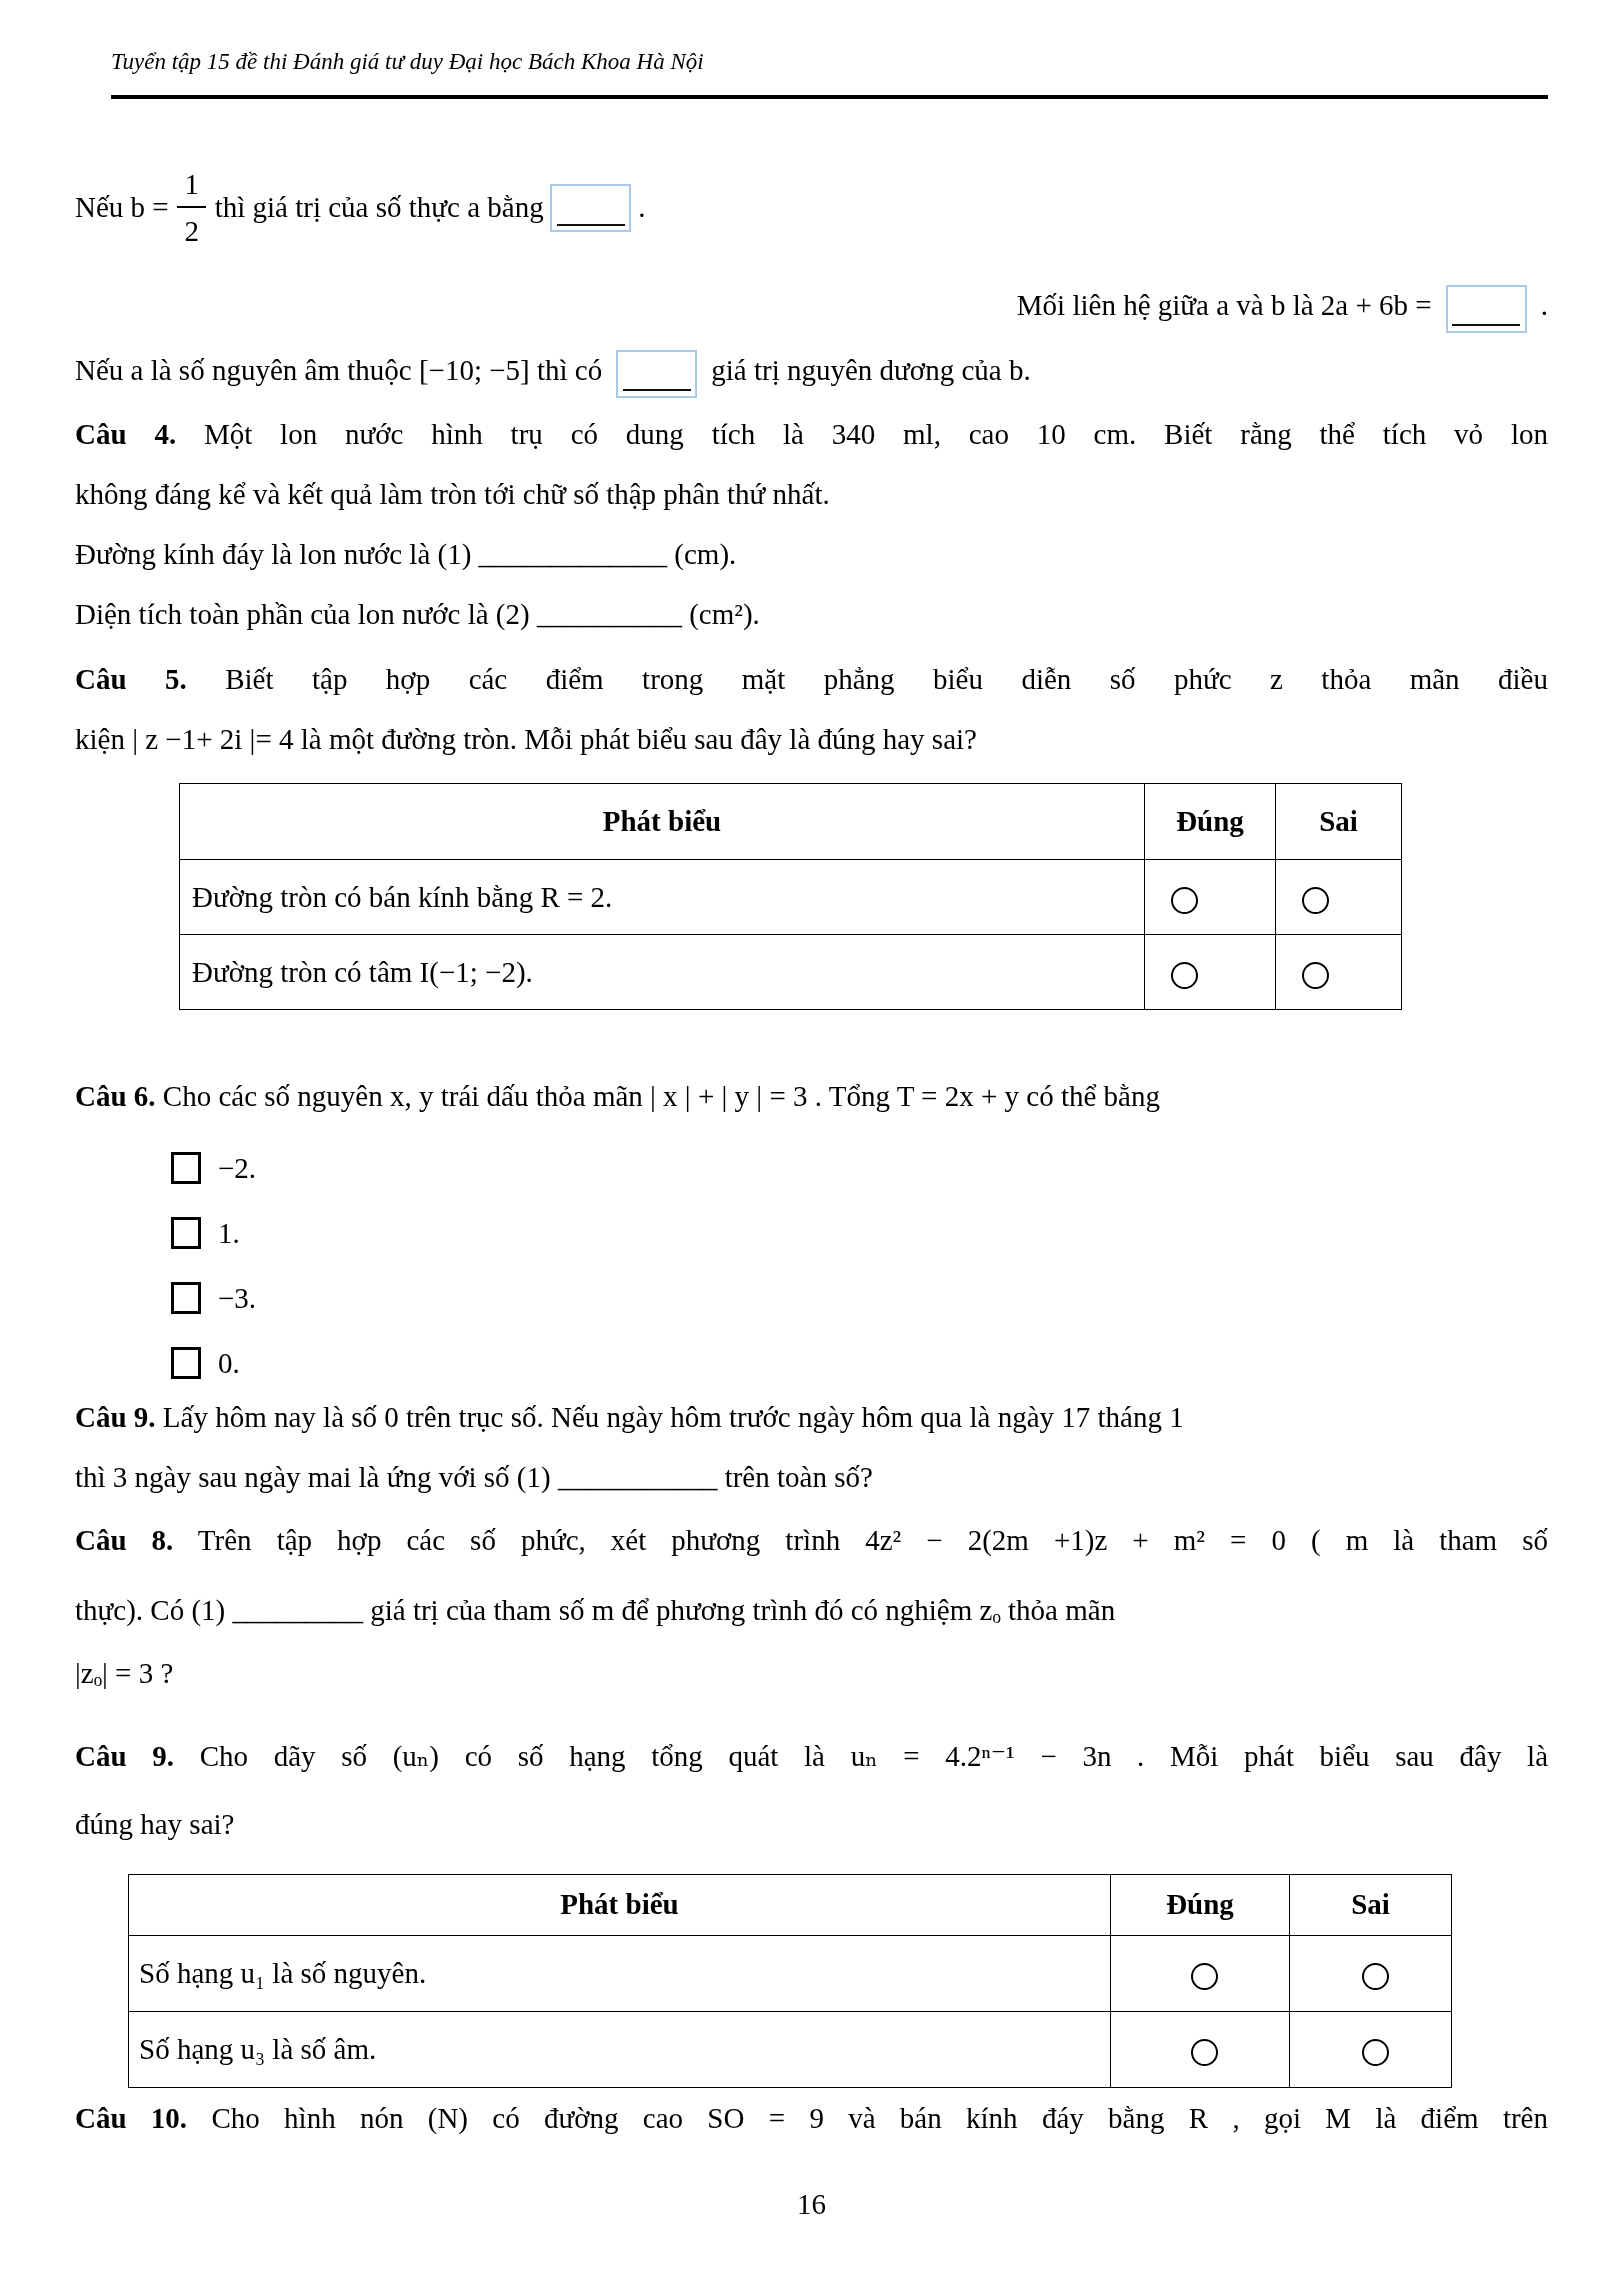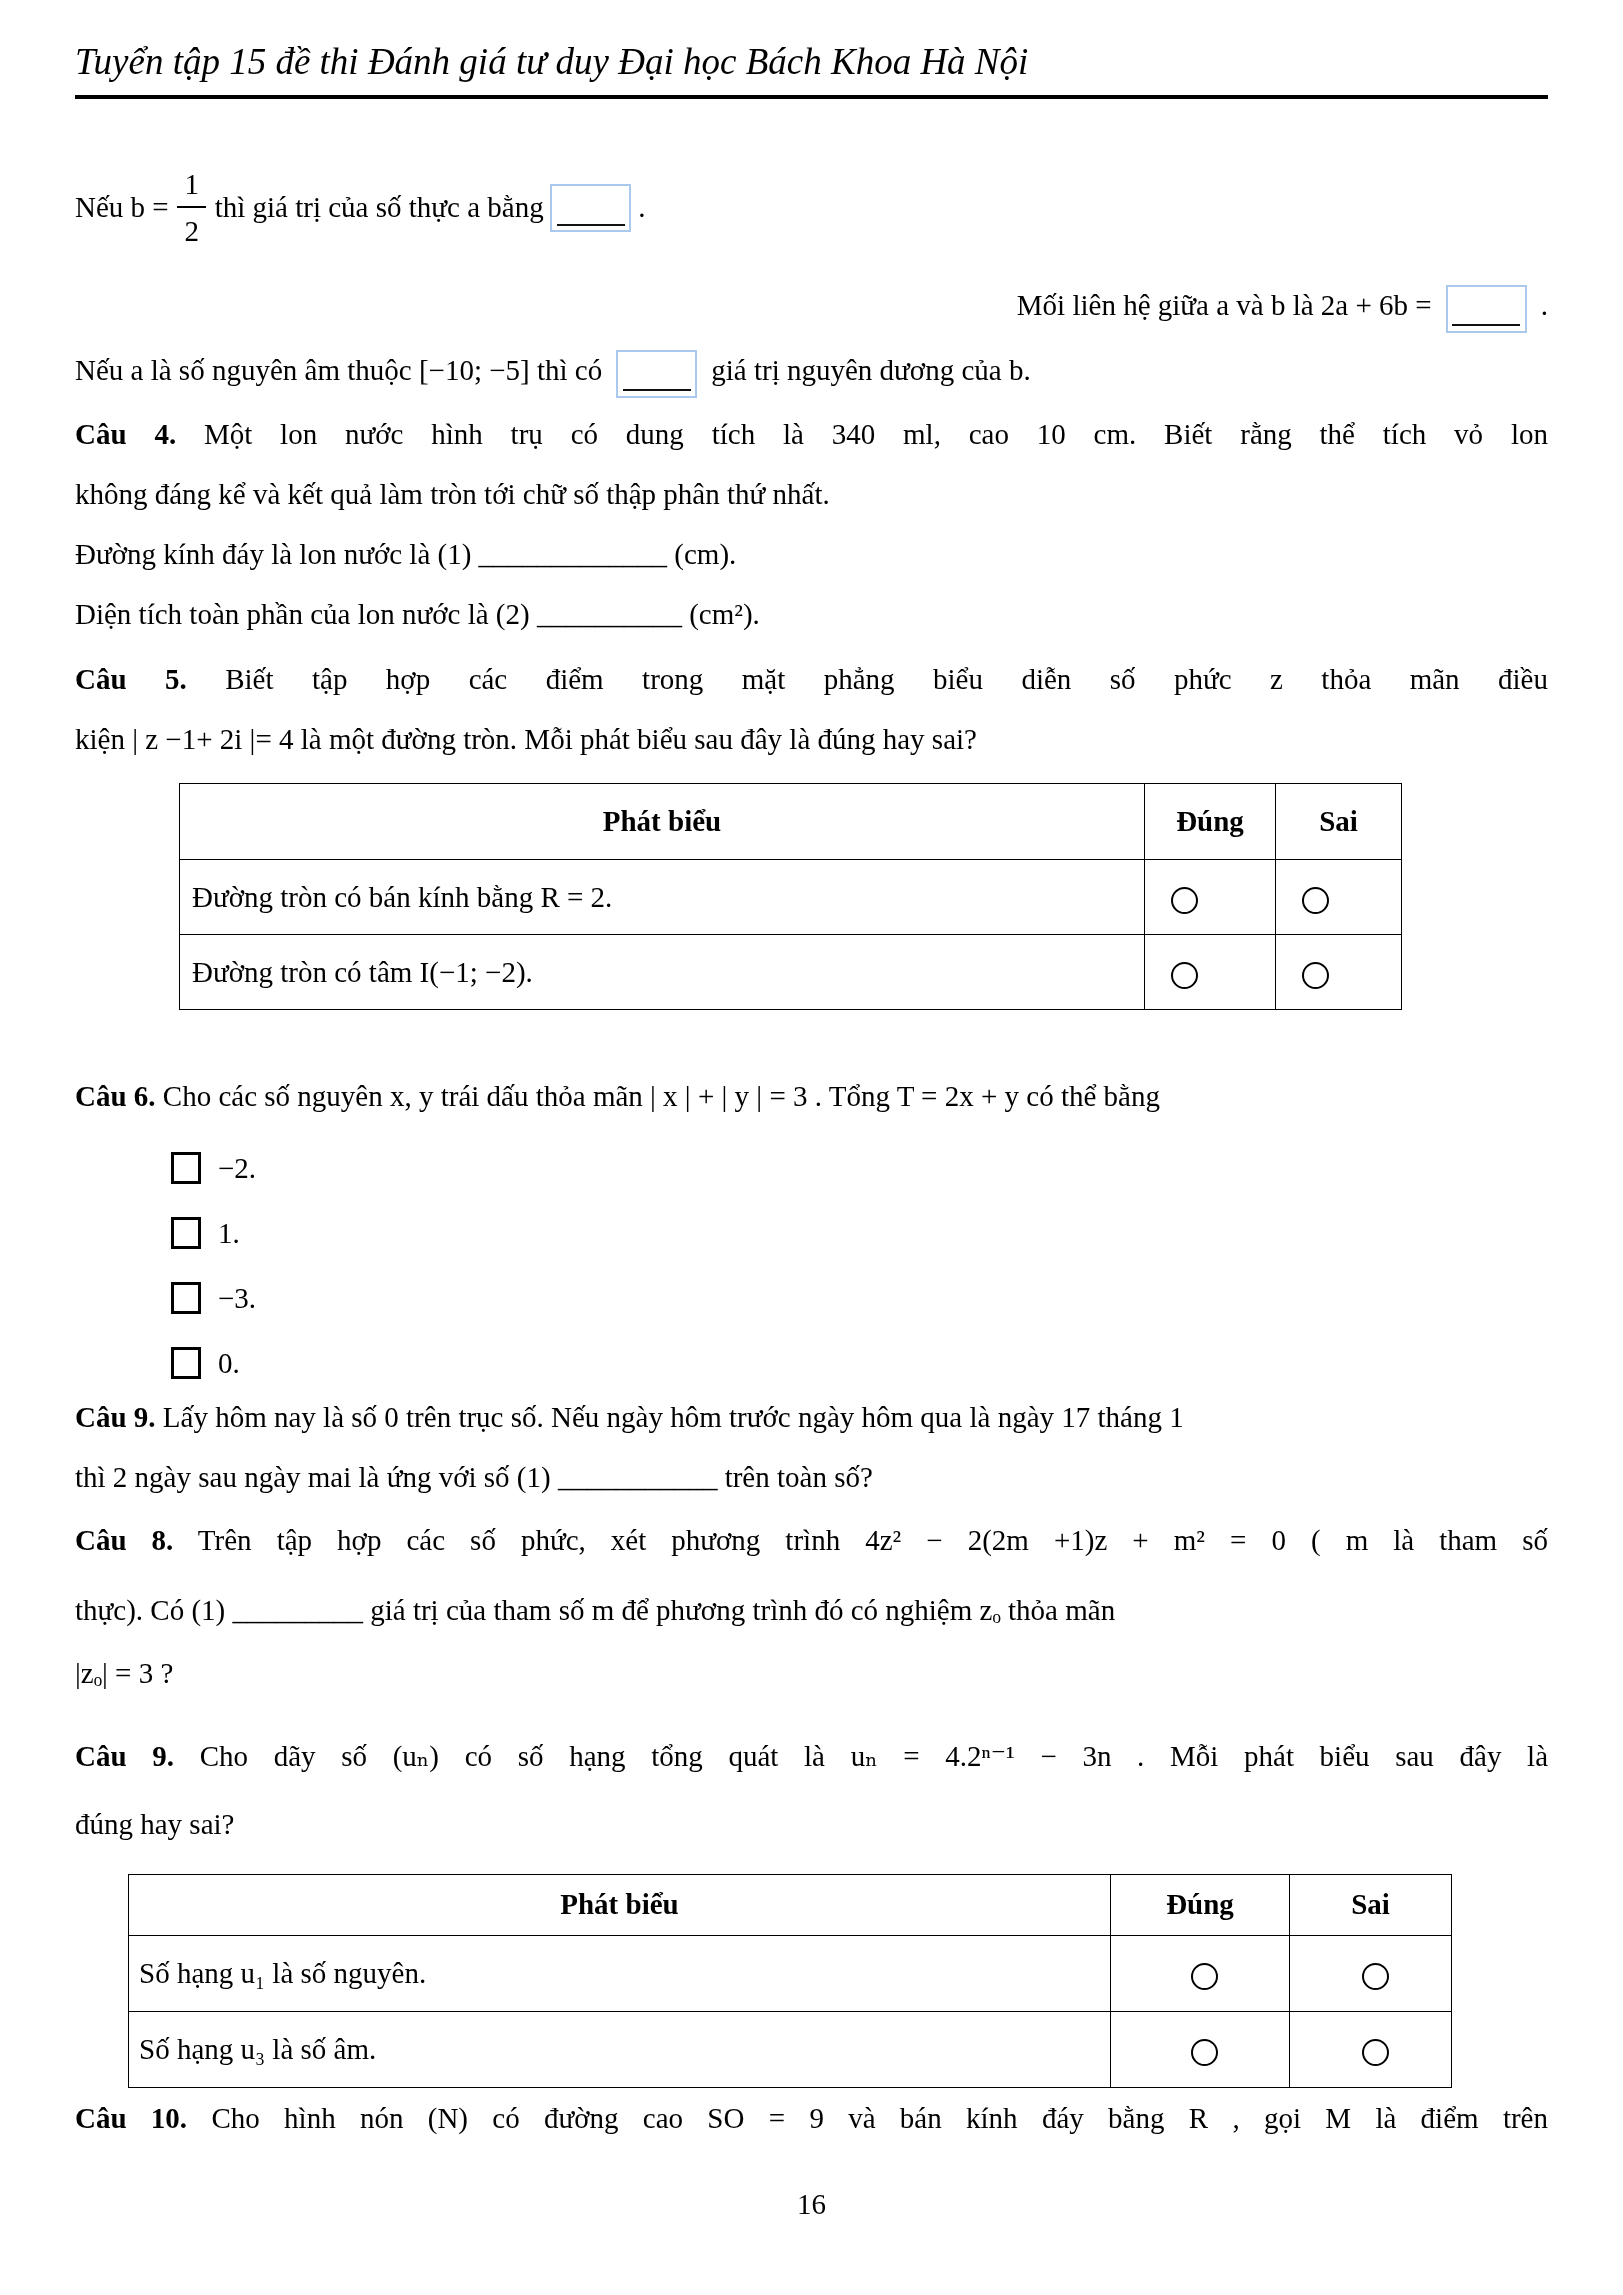--- a/index.html
+++ b/index.html
@@ -8,24 +8,25 @@
     width:1623px;height:2295px;
     background:#ffffff;
     font-family:"Liberation Serif","DejaVu Serif",serif;
     font-size:29px;color:#000;
     overflow:hidden;
   }
   .content{padding:0 75px;}
   .doc-header{
     padding-top:39px;
     font-style:italic;
-    font-size:37px;
+    font-size:23px;
     line-height:46px;
     padding-bottom:10.3px;
     border-bottom:4.3px solid #000;
+    margin-left:36px;
   }
   .line{line-height:60px;}
   .jline{text-align:justify;text-align-last:justify;}
   .cau-label{font-weight:bold;}
   
   .frac-line{margin-top:53px;height:111px;display:flex;align-items:center;}
   .frac{display:inline-block;text-align:center;vertical-align:middle;margin:0 8.5px;min-width:29px;}
   .frac .num{display:block;line-height:44px;padding:0 6.8px;}
   .frac .den{display:block;line-height:46px;border-top:2.6px solid #000;}
   
@@ -158,21 +159,21 @@
       <div class="checkbox-row">
         <span class="checkbox"></span>
         <span>0.</span>
       </div>
     </div>
 
     <div class="line mtm10">
       <span class="cau-label">Câu 9.</span><span> Lấy hôm nay là số 0 trên trục số. Nếu ngày hôm trước ngày hôm qua là ngày 17 tháng 1</span>
     </div>
     <div class="line">
-      <span>thì 2 ngày sau ngày mai là ứng với số (1) </span><span>___________</span><span> trên toàn số?</span>
+      <span>thì 3 ngày sau ngày mai là ứng với số (1) </span><span>___________</span><span> trên toàn số?</span>
     </div>
 
     <div class="line jline mt3">
       <span class="cau-label">Câu 8.</span><span> Trên tập hợp các số phức, xét phương trình  4z² − 2(2m +1)z + m² = 0  ( m  là tham số</span>
     </div>
     <div class="line mt12">
       <span>thực). Có (1) </span><span>_________</span><span> giá trị của tham số  m  để phương trình đó có nghiệm  zₒ  thỏa mãn</span>
     </div>
     <div class="line mt3">|zₒ| = 3 ?</div>
 

